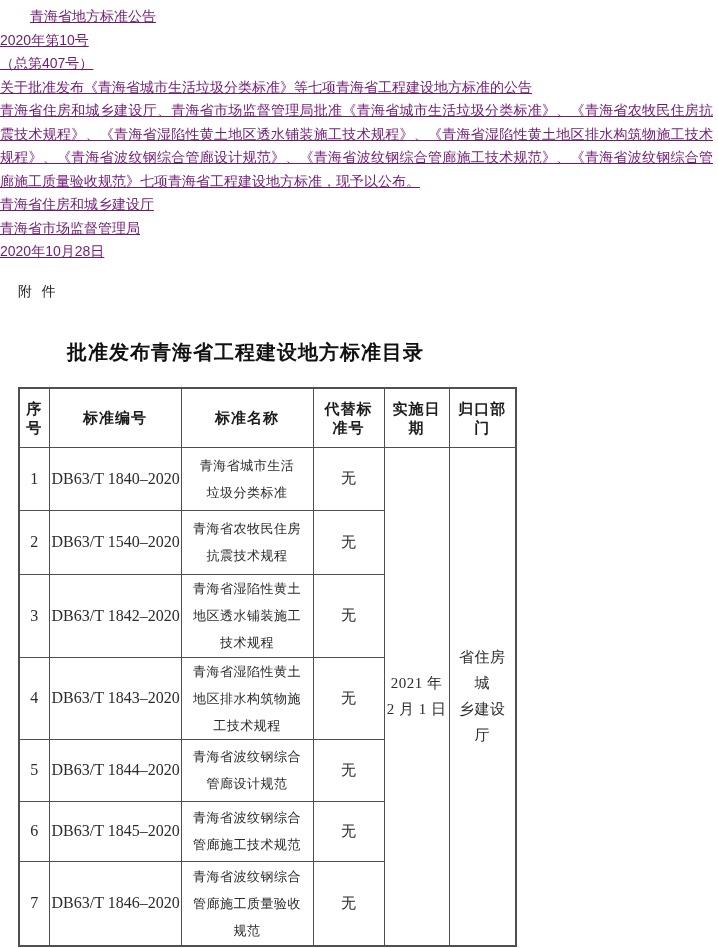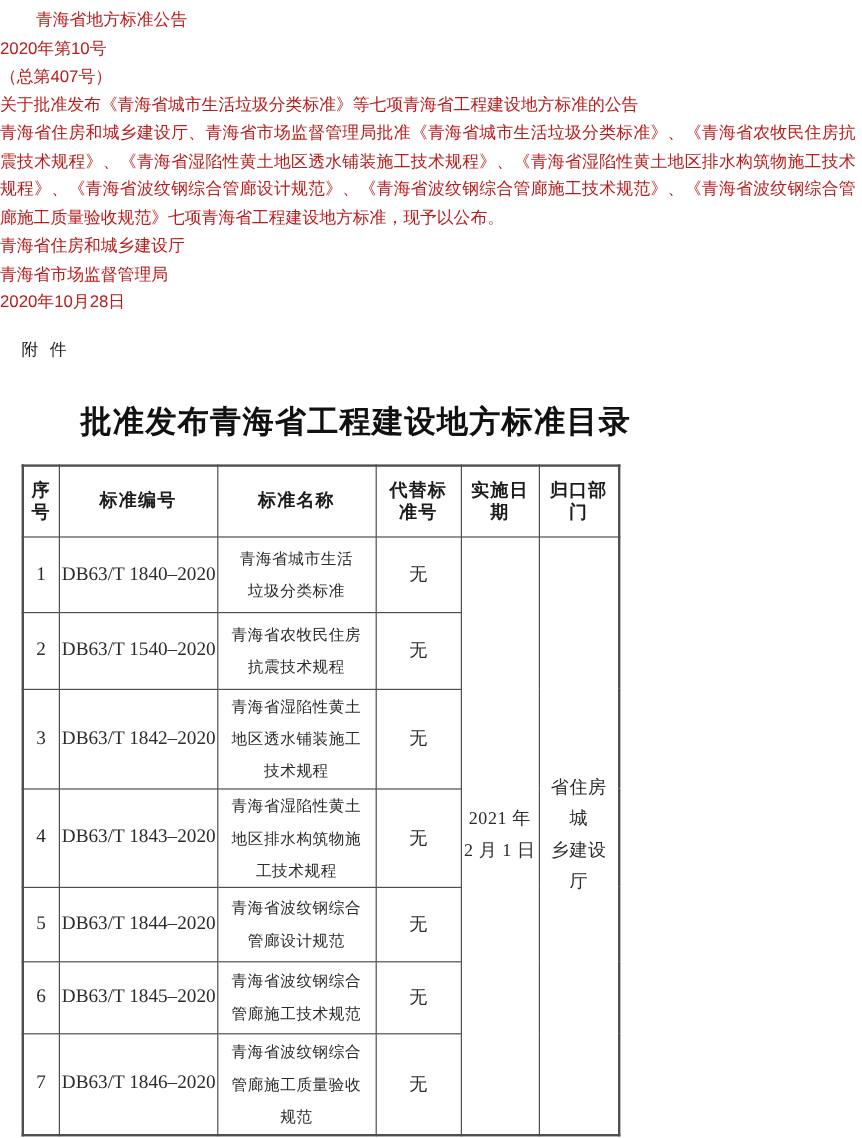--- a/index.html
+++ b/index.html
@@ -14,21 +14,22 @@
   }
 
   
   .top-block {
     position: absolute;
     top: 5px;
     left: 0;
     width: 713px;
     font-size: 14px;
     line-height: 23.5px;
-    color: #b91c1c;
+    color: #701a75;
+    text-decoration: underline;
   }
   .top-block .indent-1 { padding-left: 30px; }
   .top-block .para { text-align: justify; }
 
   
   .attachment-label {
     position: absolute;
     top: 283px;
     left: 18px;
     font-family: "Liberation Serif", serif;
@@ -37,21 +38,21 @@
     color: #222222;
   }
 
   
   .table-title {
     position: absolute;
     top: 337px;
     left: 67px;
     font-family: "Liberation Serif", serif;
     font-weight: bold;
-    font-size: 26px;
+    font-size: 20px;
     line-height: 30px;
     letter-spacing: 1px;
     color: #111111;
     white-space: nowrap;
   }
 
   
   table.standards {
     position: absolute;
     top: 387px;

